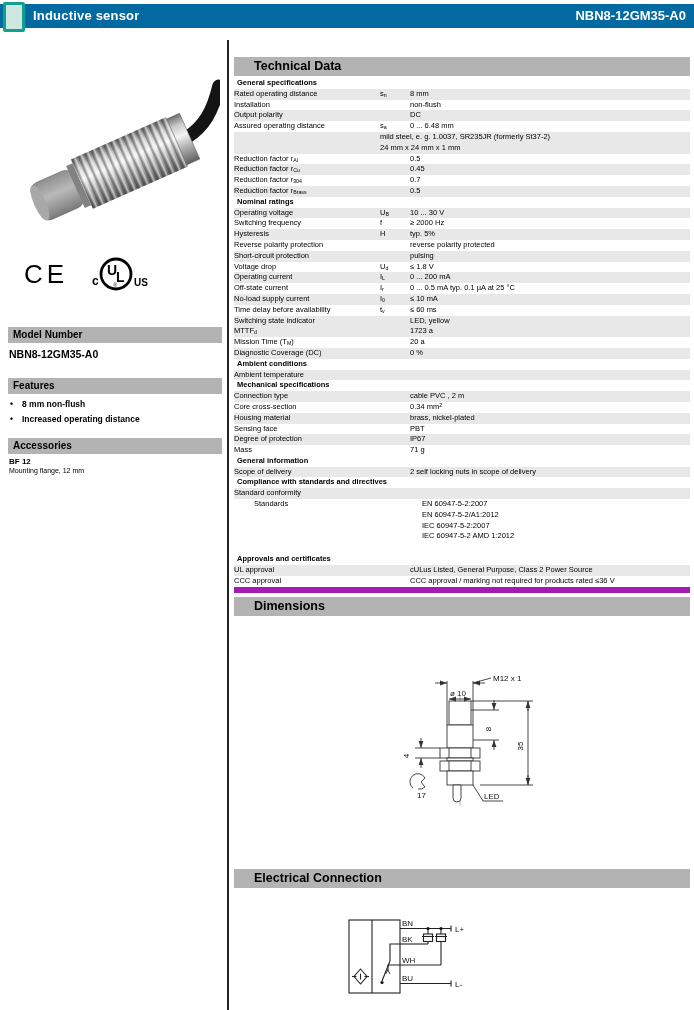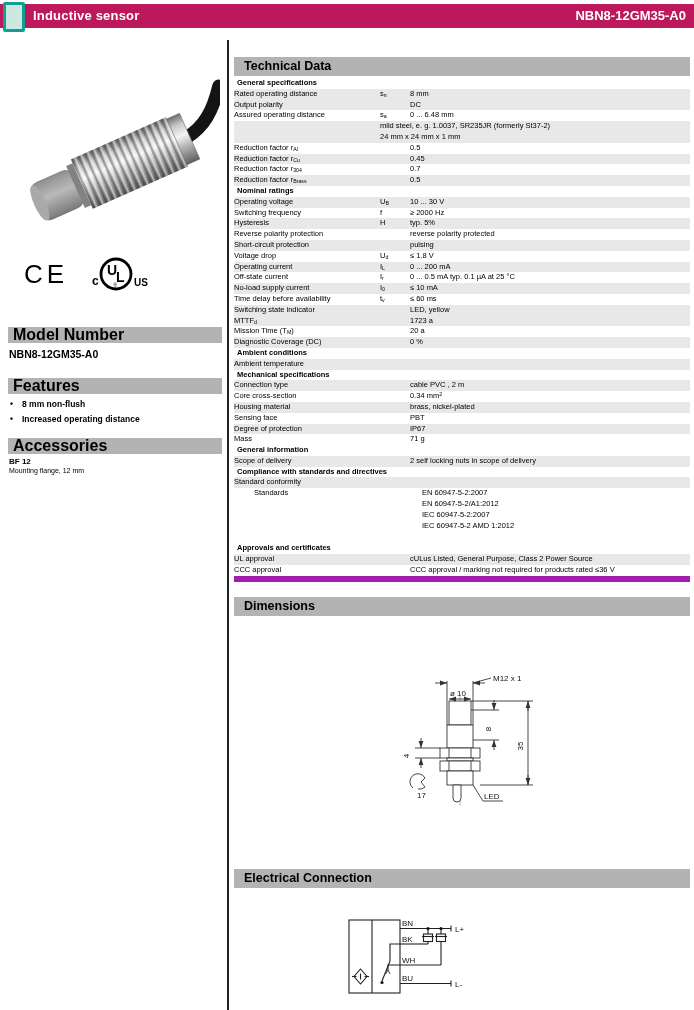--- a/index.html
+++ b/index.html
@@ -1,45 +1,45 @@
 <!DOCTYPE html>
 <html><head>
 <meta charset="utf-8">
 <style>
   html,body{margin:0;padding:0;background:#fff;}
   body{width:694px;height:1010px;position:relative;font-family:"Liberation Sans",sans-serif;color:#000;}
   .page{position:absolute;left:0;top:0;width:694px;height:1010px;overflow:hidden;background:#fff;}
 
   
-  .topbar{position:absolute;left:0;top:4px;width:694px;height:24px;background:#be185d;}
+  .topbar{position:absolute;left:0;top:4px;width:694px;height:24px;background:#0369a1;}
   .topbar-title{position:absolute;left:33px;top:4px;font-size:13px;font-weight:bold;color:#fff;letter-spacing:.2px;}
   .topbar-model{position:absolute;right:8px;top:4px;font-size:13px;font-weight:bold;color:#fff;}
   .corner-icon{position:absolute;left:3px;top:2px;width:22px;height:30px;box-sizing:border-box;
     background:#cde8e1;border:3px solid #0fa092;border-radius:2px;}
 
   
   .divider{position:absolute;left:227px;top:40px;width:2px;height:970px;background:#222;}
 
   
   .side-bar-hd{position:absolute;left:8px;width:214px;height:16px;background:#b3b3b3;
-    font-size:16px;font-weight:bold;line-height:16px;padding-left:5px;box-sizing:border-box;}
+    font-size:10px;font-weight:bold;line-height:16px;padding-left:5px;box-sizing:border-box;}
   .model-value{position:absolute;left:9px;top:348px;font-size:10.5px;font-weight:bold;}
   .features-list{position:absolute;left:10px;top:397px;font-size:8.5px;font-weight:bold;line-height:15px;}
   .feat-item{display:flex;}
   .feat-item .dot{width:12px;}
   .acc-name{position:absolute;left:9px;top:457px;font-size:8px;font-weight:bold;}
   .acc-desc{position:absolute;left:9px;top:467px;font-size:7px;}
 
   .photo{position:absolute;left:8px;top:52px;}
   .ce-logo{position:absolute;left:24px;top:258px;}
   .ul-logo{position:absolute;left:84px;top:253px;}
 
   
   .main-bar{position:absolute;left:234px;width:456px;height:19px;background:#b3b3b3;
-    font-size:12.5px;font-weight:bold;line-height:19px;padding-left:10px;box-sizing:border-box;}
+    font-size:12.5px;font-weight:bold;line-height:19px;padding-left:20px;box-sizing:border-box;}
 
   
   #tech-table{position:absolute;left:234px;top:78px;width:456px;font-size:7.5px;line-height:10.8px;
     border-bottom:6px solid #a21caf;}
   .t-sec{font-weight:bold;padding-left:3px;}
   .t-sec.gap{margin-top:12px;}
   .t-row{display:grid;grid-template-columns:146px 30px 1fr;}
   .t-row.alt{background:#e8e8e8;}
   .t-row.ind{padding-left:20px;grid-template-columns:138px 30px 1fr;}
   .t-val div{white-space:nowrap;}
@@ -131,20 +131,27 @@
   <div class="main-bar" style="top:57px;">Technical Data</div>
   <div id="tech-table">
       <div class="t-sec">General specifications</div>
       <div class="t-row alt">
         <div class="t-label">Rated operating distance</div>
         <div class="t-sym">s<sub>n</sub></div>
         <div class="t-val">
           <div>8 mm</div>
         </div>
       </div>
+      <div class="t-row">
+        <div class="t-label">Installation</div>
+        <div class="t-sym"></div>
+        <div class="t-val">
+          <div>non-flush</div>
+        </div>
+      </div>
       <div class="t-row alt">
         <div class="t-label">Output polarity</div>
         <div class="t-sym"></div>
         <div class="t-val">
           <div>DC</div>
         </div>
       </div>
       <div class="t-row">
         <div class="t-label">Assured operating distance</div>
         <div class="t-sym">s<sub>a</sub></div>

